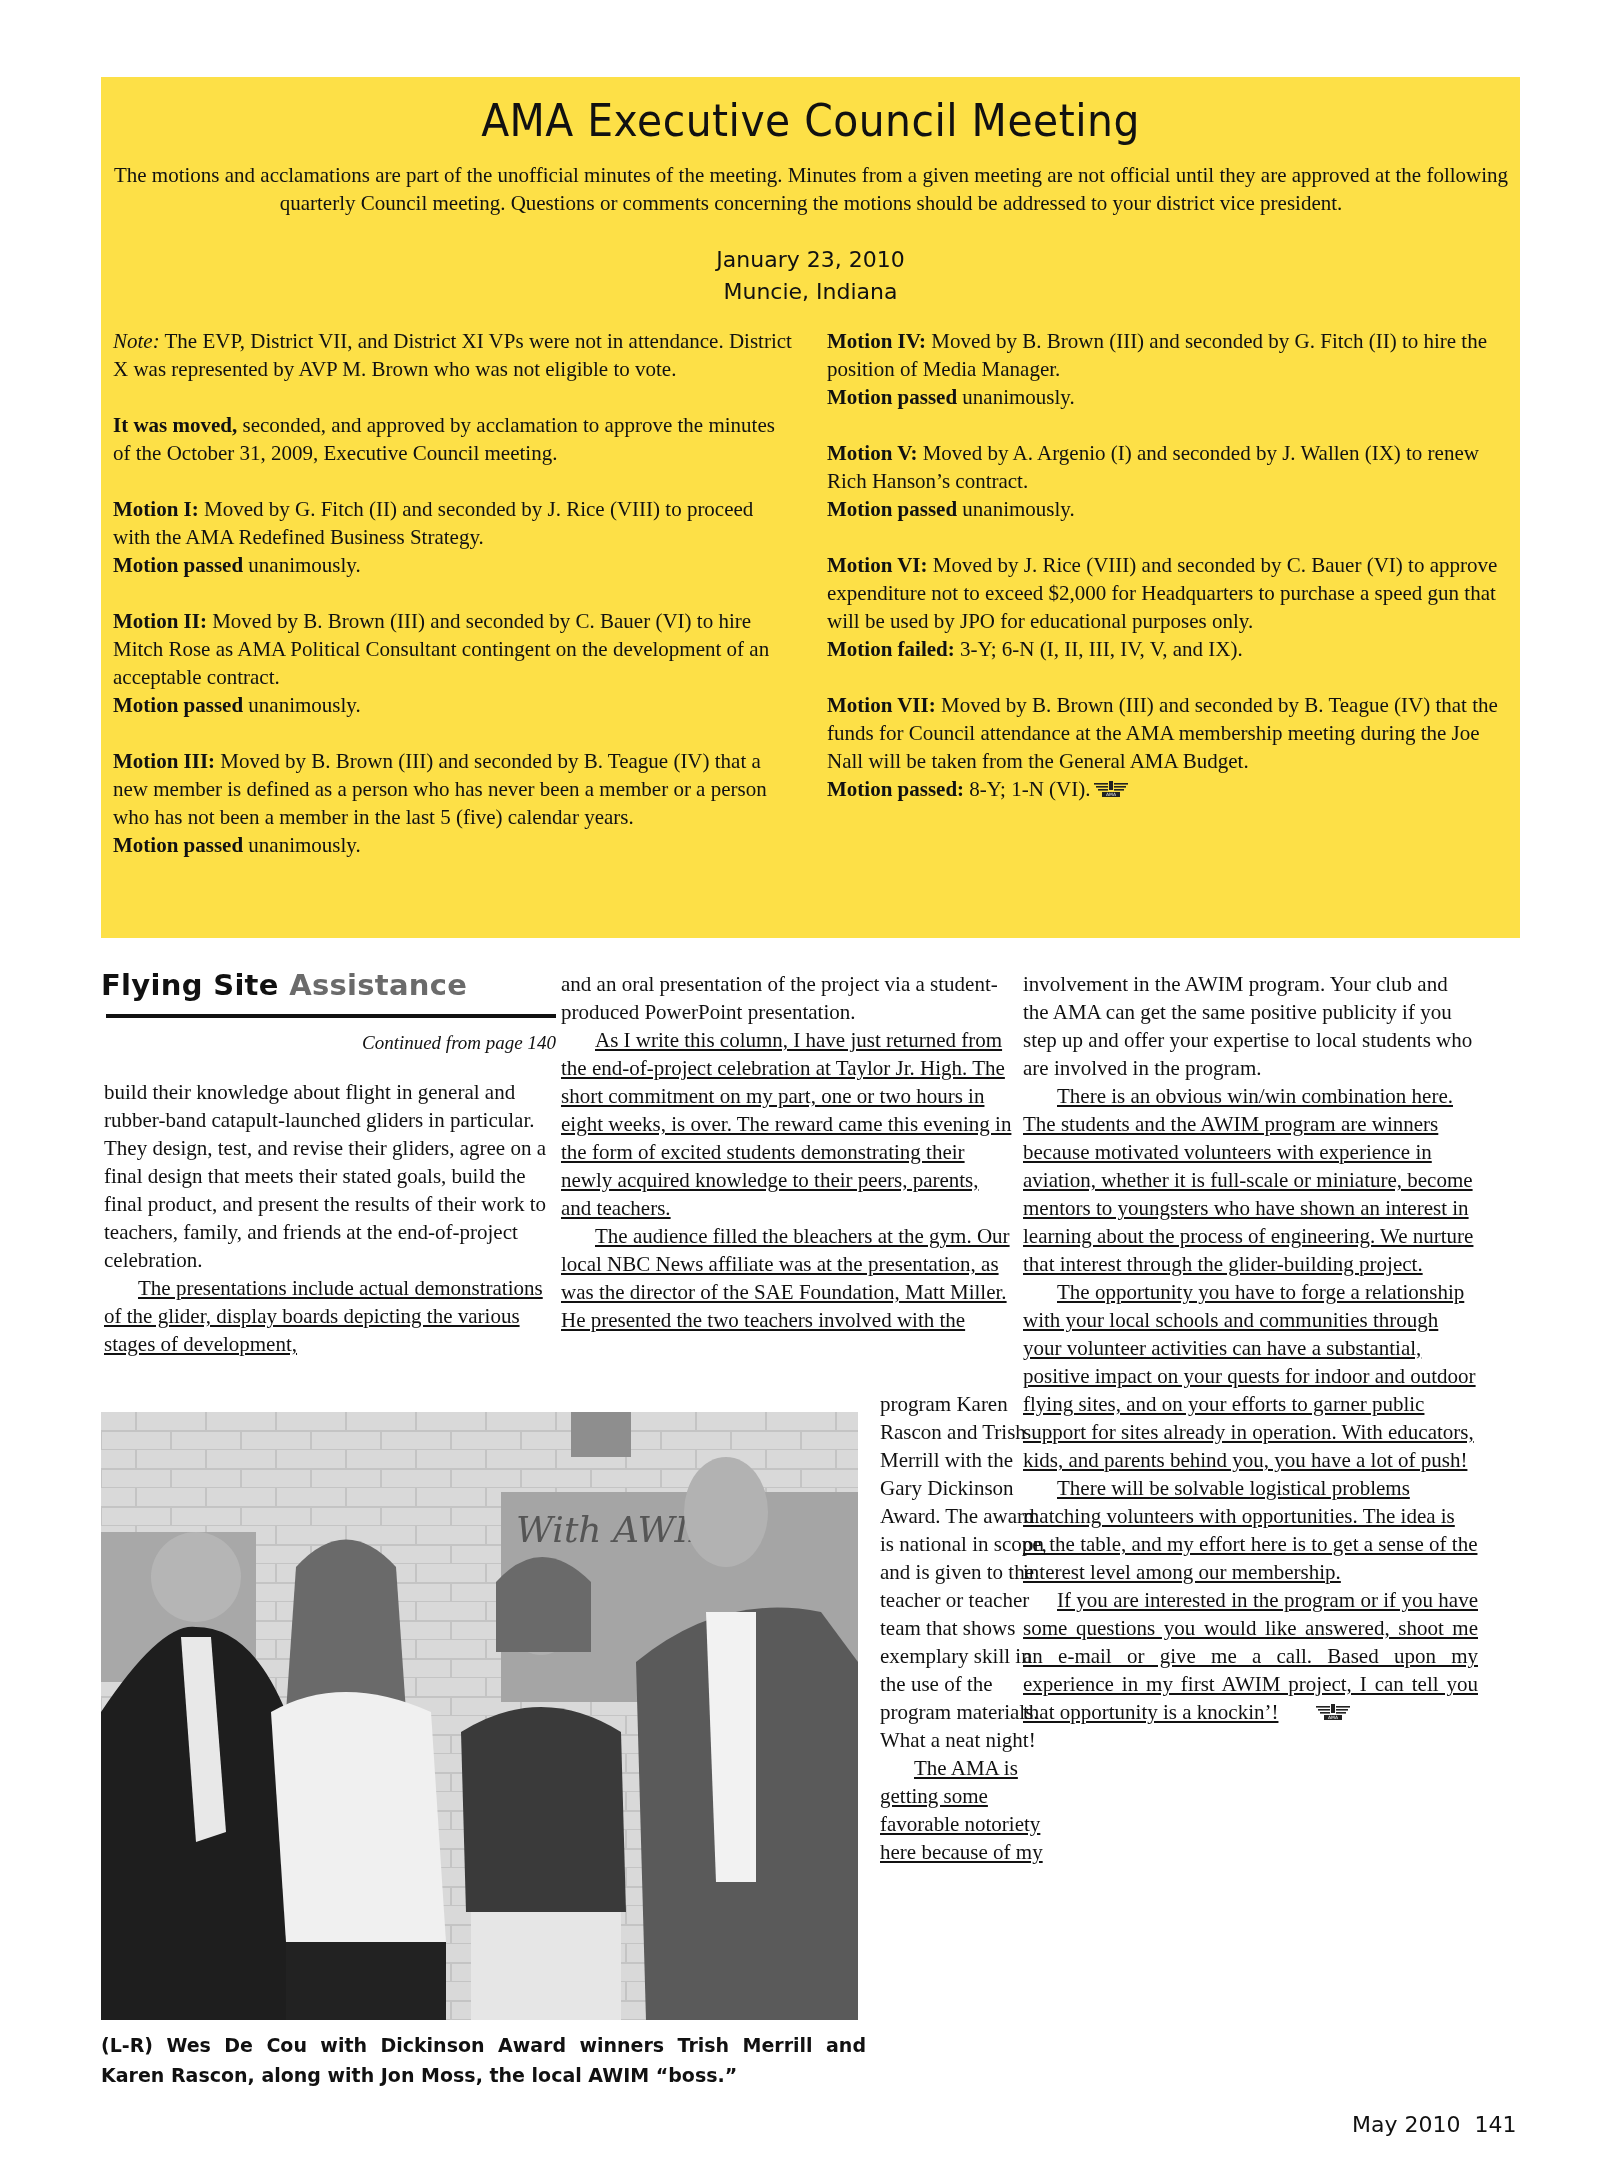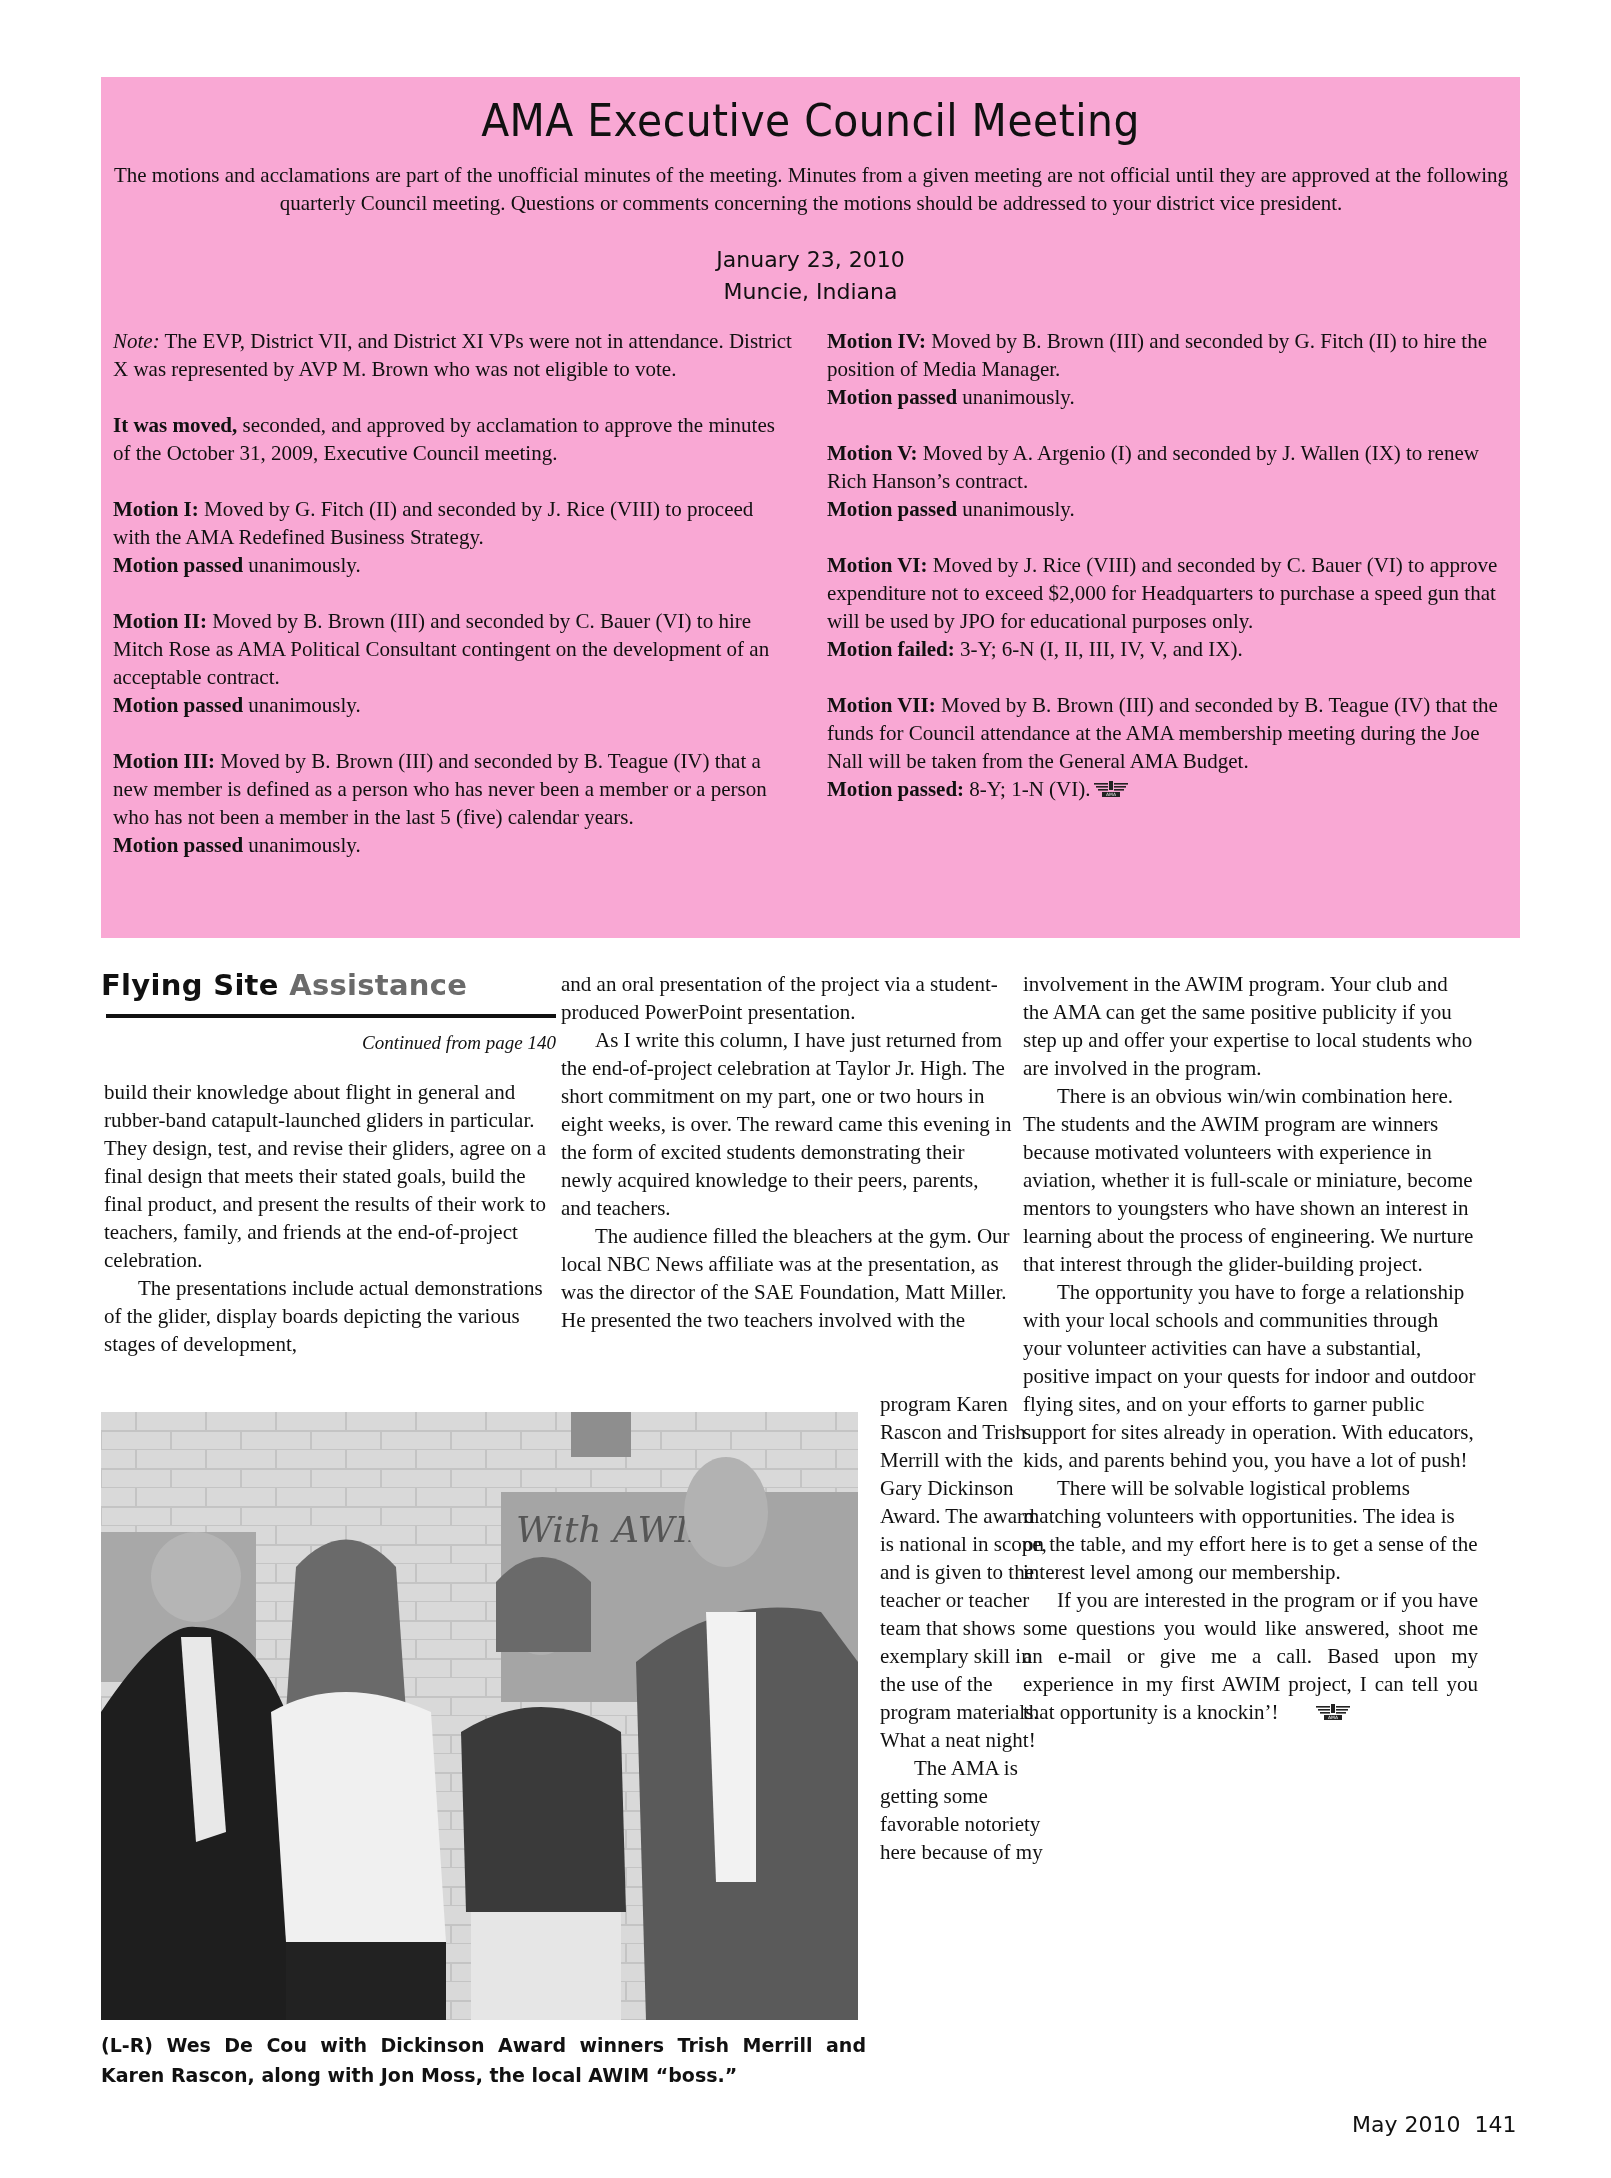--- a/index.html
+++ b/index.html
@@ -2,21 +2,21 @@
 <html><head>
   <meta charset="utf-8">
   <style>
     html, body { margin:0; padding:0; background:#ffffff; }
     body { width:1611px; height:2178px; position:relative; overflow:hidden; color:#111; }
     .serif { font-family: "Liberation Serif", "DejaVu Serif", serif; }
     .sans { font-family: "DejaVu Sans", "Liberation Sans", sans-serif; }
 
     #council-box {
       position:absolute; left:101px; top:77px; width:1419px; height:861px;
-      background:#f9a8d4;
+      background:#fde047;
     }
     #council-title {
       position:absolute; left:0; right:0; top:18px; text-align:center;
       font-size:44px; letter-spacing:0.5px; font-weight:normal;
       transform: scaleX(0.93);
     }
     #council-intro {
       position:absolute; left:10px; width:1400px; top:84px;
       font-size:21px; line-height:28px;text-align:center;
     }
@@ -44,21 +44,21 @@
       letter-spacing:0.3px;
     }
     #article-head .gray { color:#6b6b6b; }
     #head-rule { position:absolute; left:106px; top:1014px; width:450px; height:4px; background:#111; }
     #continued {
       position:absolute; left:106px; width:450px; top:1032px; text-align:right;
       font-style:italic; font-size:19px;
     }
     .acol { position:absolute; font-size:21px; line-height:28px; }
     .acol p { margin:0; }
-    .ind { text-indent:34px; }
+    .ind { text-indent:34px;text-decoration:underline; }
     #a-col1 { left:104px; top:1078px; width:452px; }
     #a-col2 { left:561px; top:970px; width:452px; }
     #a-col2b { left:880px; top:1390px; width:170px; }
     #a-col3 { left:1023px; top:970px; width:455px; }
     .just { text-align:justify; }
 
     #photo {
       position:absolute; left:101px; top:1412px; width:757px; height:608px;
       background:#cfcfcf; overflow:hidden;
     }

